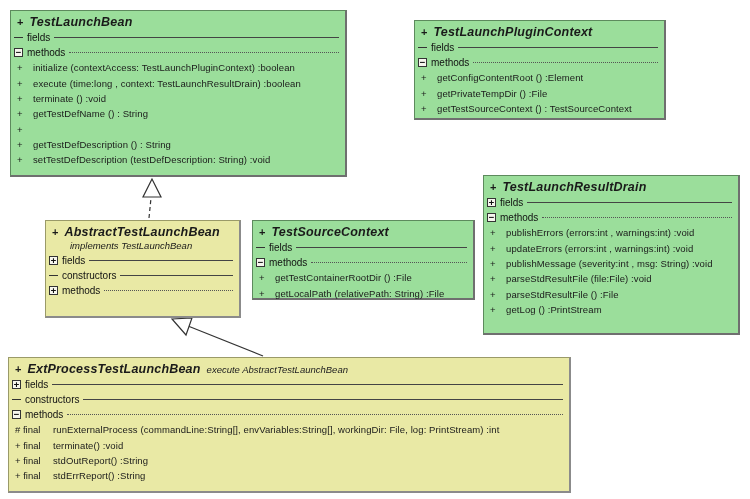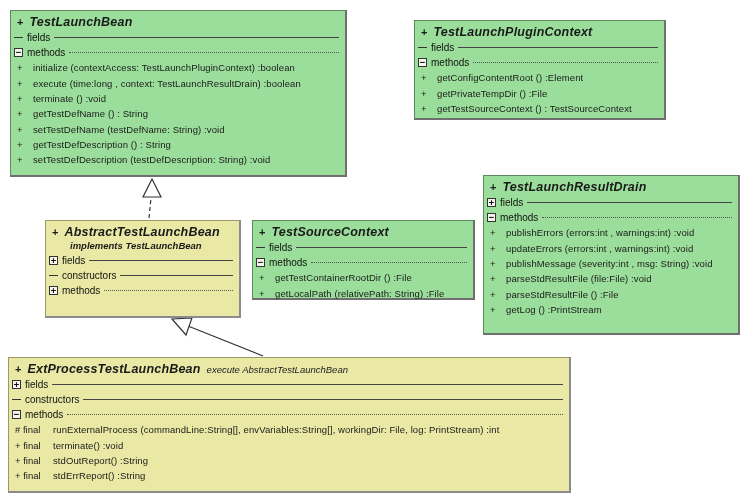--- a/index.html
+++ b/index.html
@@ -32,21 +32,21 @@
   .c4{left:252px; top:220px; width:223px; height:80px;}
   .c5{left:8px;   top:357px; width:563px; height:136px;}
 
   .title-row{
     display:flex;align-items:baseline;gap:6px;
     padding:2px 6px 1px 6px;white-space:nowrap;
   }
   .vis{font-weight:bold;font-size:11px;}
   .cname{font-weight:bold;font-style:italic;font-size:12.5px;letter-spacing:.2px;}
   .tsuffix{font-style:italic;font-size:9.5px;color:#222;}
-  .subtitle{font-style:italic;font-size:9.5px;padding:0 6px 2px 24px;white-space:nowrap;font-weight:bold;}
+  .subtitle{font-style:italic;font-size:9.5px;padding:0 6px 2px 24px;white-space:nowrap;}
 
   .section-row{
     display:flex;align-items:center;gap:4px;
     padding:2px 3px 2px 3px;height:11px;white-space:nowrap;
   }
   .sec-icon{
     width:9px;height:9px;box-sizing:border-box;
     border:1px solid #333;background:#f6f6ee;
     font-size:9px;line-height:7px;text-align:center;
     font-weight:bold;flex:0 0 auto;color:#111;
@@ -108,21 +108,20 @@
       <div class="member-row">
         <span class="mprefix">+</span>
         <span class="mtext">terminate () :void</span>
       </div>
       <div class="member-row">
         <span class="mprefix">+</span>
         <span class="mtext">getTestDefName () : String</span>
       </div>
       <div class="member-row">
         <span class="mprefix">+</span>
-        <span class="mtext">setTestDefName (testDefName: String) :void</span>
       </div>
       <div class="member-row">
         <span class="mprefix">+</span>
         <span class="mtext">getTestDefDescription () : String</span>
       </div>
       <div class="member-row">
         <span class="mprefix">+</span>
         <span class="mtext">setTestDefDescription (testDefDescription: String) :void</span>
       </div>
     </div>

